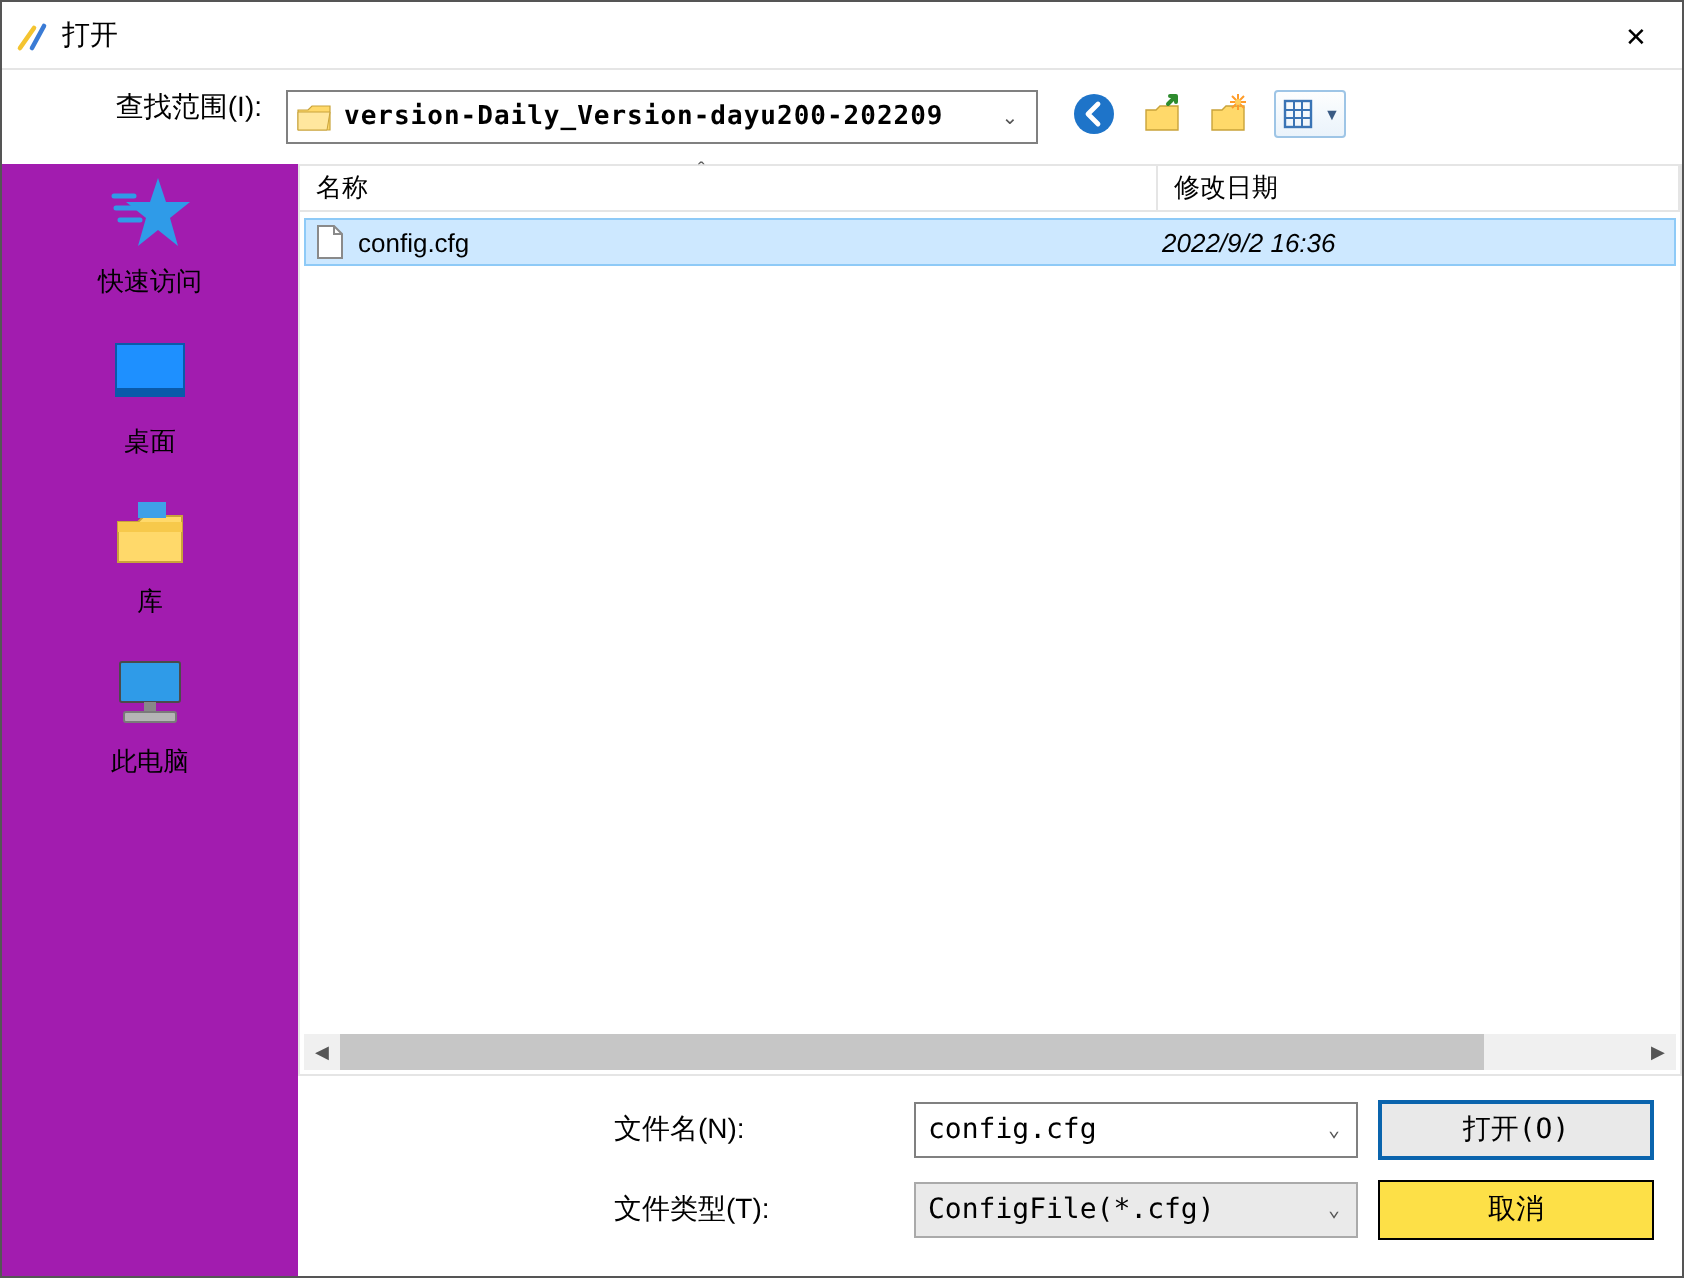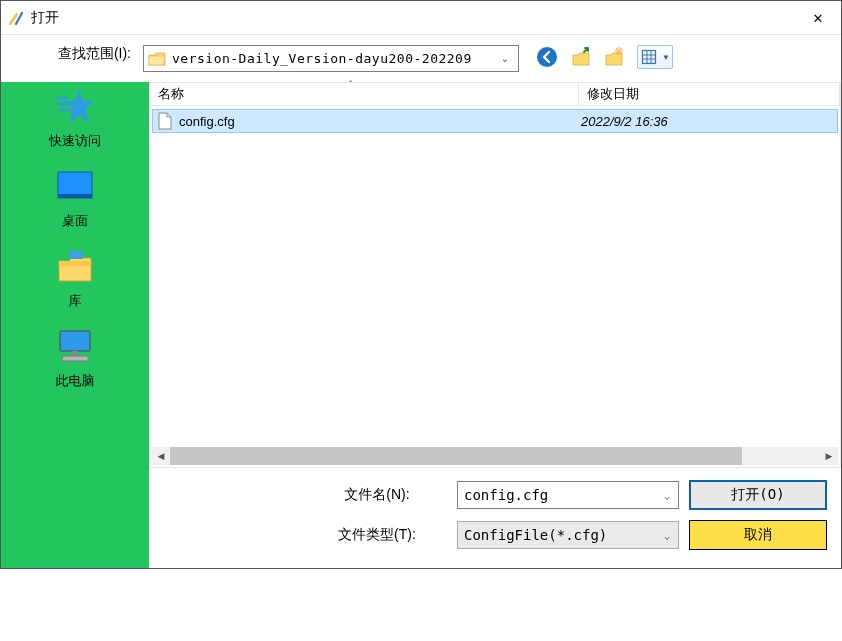--- a/index.html
+++ b/index.html
@@ -7,21 +7,21 @@
     margin: 0;
     font-family: "Microsoft YaHei", "Segoe UI", Tahoma, sans-serif;
     font-size: 13px;
     background: #fff;
     overflow: hidden;
     width: 842px;
     height: 641px;
   }
   .window {
     width: 842px;
-    height: 569px;
+    height: 639px;
     border: 1px solid #555;
     background: #fff;
     display: flex;
     flex-direction: column;
     position: relative;
   }
   
   .titlebar {
     height: 34px;
     background: #fff;
@@ -75,20 +75,21 @@
     width: 18px; height: 14px;
     display: inline-block;
   }
   .path-text {
     flex: 1 1 auto;
     font-family: "SimSun","NSimSun","Consolas",monospace;
     font-size: 13px;
     white-space: nowrap;
     overflow: hidden;
     letter-spacing: 0.5px;
+    font-weight: bold;
   }
   .combo-arrow {
     width: 18px; height: 100%;
     display: flex; align-items: center; justify-content: center;
     color: #555;
     font-size: 10px;
   }
   .nav-buttons {
     display: flex;
     align-items: center;
@@ -114,21 +115,21 @@
     padding-left: 2px;
   }
   
   .body {
     flex: 1 1 auto;
     display: flex;
     min-height: 0;
   }
   .sidebar {
     width: 148px;
-    background: #22c55e;
+    background: #a21caf;
     padding-top: 4px;
     display: flex;
     flex-direction: column;
     align-items: center;
     gap: 16px;
   }
   .side-item {
     display: flex; flex-direction: column; align-items: center;
     gap: 4px;
     width: 100%;
@@ -231,21 +232,20 @@
     background: #c6c6c6;
   }
   
   .bottom {
     display: grid;
     grid-template-columns: 148px 140px 1fr 138px;
     align-items: center;
     row-gap: 10px;
     column-gap: 10px;
     padding: 12px 14px 18px 0;
-    text-align: center;
   }
   .bottom .bl { font-size: 14px; }
   .text-combo {
     height: 28px;
     border: 1px solid #808080;
     background: #fff;
     display: flex; align-items: center;
     padding-left: 6px;
     position: relative;
     font-family: "SimSun","NSimSun","Consolas",monospace;

